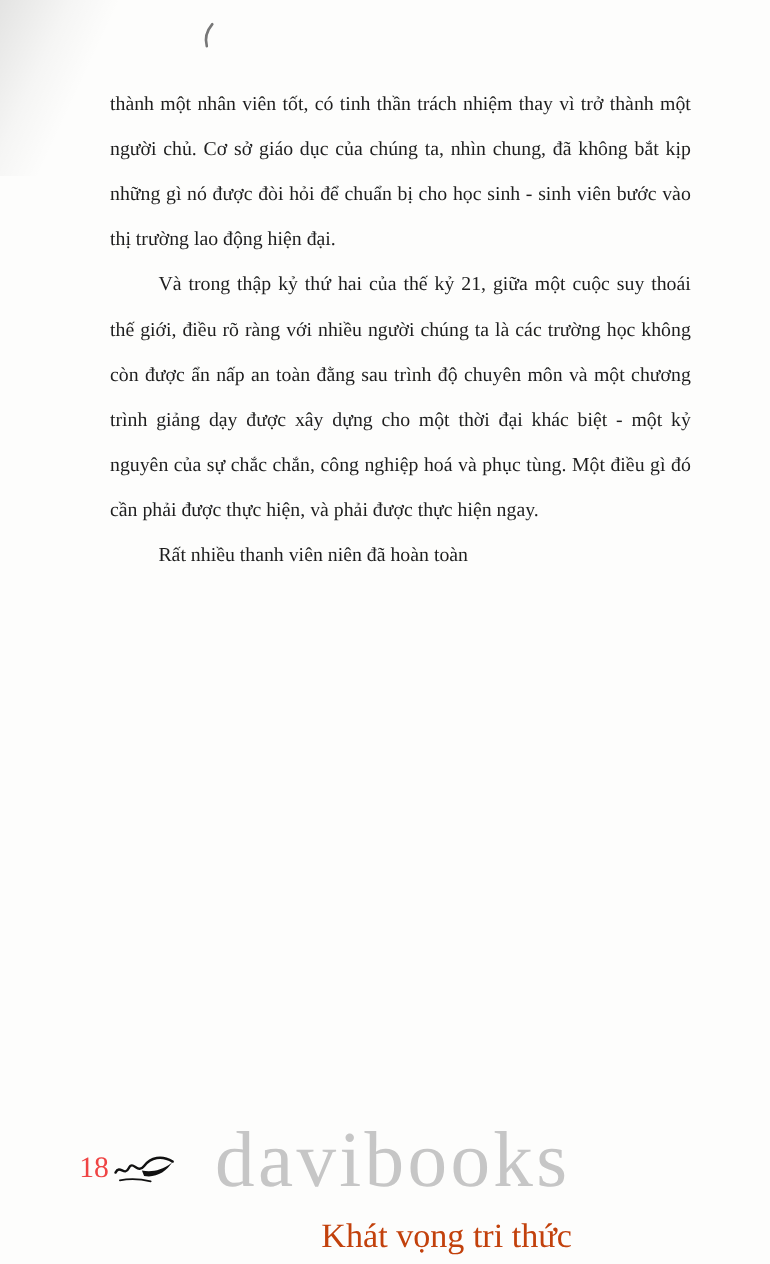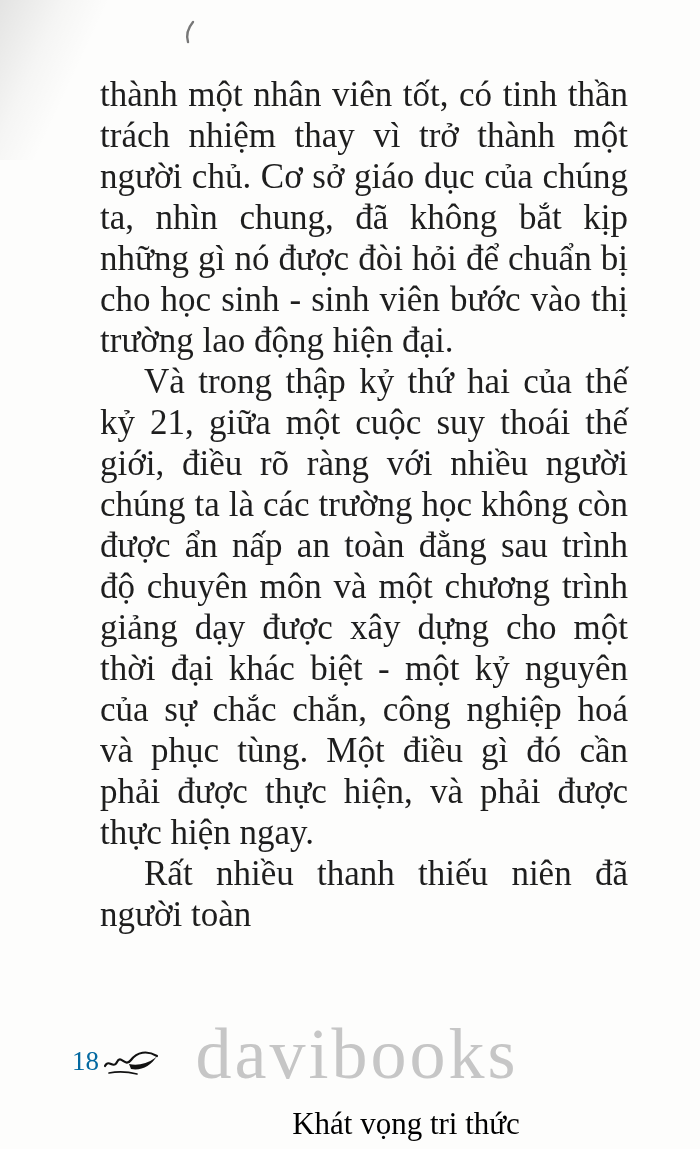--- a/index.html
+++ b/index.html
@@ -27,21 +27,21 @@
     position: absolute;
     left: 182px;
     top: 20px;
   }
   .text-block {
     position: absolute;
     left: 100px;
     top: 74px;
     width: 528px;
     color: #1e1e1e;
-    font-size: 35px;
+    font-size: 18px;
     line-height: 41px;
     text-align: justify;
     z-index: 2;
   }
   .text-block p {
     margin: 0;
     text-indent: 44px;
   }
   .text-block p.no-indent {
     text-indent: 0;
@@ -64,56 +64,56 @@
     color: #c6c6c6;
     white-space: nowrap;
     z-index: 1;
   }
   .watermark-tagline {
     position: absolute;
     left: 406px;
     top: 96px;
     transform: translateX(-50%);
     font-size: 31px;
-    color: #000000;
+    color: #c2410c;
     white-space: nowrap;
     z-index: 1;
   }
   .page-number-group {
     position: absolute;
     left: 72px;
     top: 30px;
     display: flex;
     align-items: center;
     z-index: 2;
   }
   .page-number {
     font-size: 27px;
-    color: #0369a1;
+    color: #ef4444;
   }
   .flourish {
     margin-left: 4px;
     margin-top: 4px;
   }
 </style>
 </head>
 <body>
 
 <div class="corner-shadow"></div>
 
 <span class="scan-mark">
   <svg width="14" height="24" viewBox="0 0 14 24">
     <path d="M11 2 C6 8 4 15 6 22" stroke="#777" stroke-width="2.4" fill="none" stroke-linecap="round"></path>
   </svg>
 </span>
 
 <div class="text-block">
   <p class="no-indent">thành một nhân viên tốt, có tinh thần trách nhiệm thay vì trở thành một người chủ. Cơ sở giáo dục của chúng ta, nhìn chung, đã không bắt kịp những gì nó được đòi hỏi để chuẩn bị cho học sinh - sinh viên bước vào thị trường lao động hiện đại.</p>
   <p>Và trong thập kỷ thứ hai của thế kỷ 21, giữa một cuộc suy thoái thế giới, điều rõ ràng với nhiều người chúng ta là các trường học không còn được ẩn nấp an toàn đằng sau trình độ chuyên môn và một chương trình giảng dạy được xây dựng cho một thời đại khác biệt - một kỷ nguyên của sự chắc chắn, công nghiệp hoá và phục tùng. Một điều gì đó cần phải được thực hiện, và phải được thực hiện ngay.</p>
-  <p>Rất nhiều thanh thiếu niên đã người toàn</p>
+  <p>Rất nhiều thanh viên niên đã hoàn toàn</p>
 </div>
 
 <div class="footer">
   <div class="watermark-brand">davibooks</div>
   <div class="watermark-tagline">Khát vọng tri thức</div>
   <div class="page-number-group">
     <span class="page-number">18</span>
     <span class="flourish">
       <svg width="58" height="34" viewBox="0 0 58 34">
         <path d="M2 22 C6 14 10 26 14 18 C18 10 22 24 28 16 C34 8 44 6 54 12" stroke="#111" stroke-width="2.2" fill="none" stroke-linecap="round"></path>

